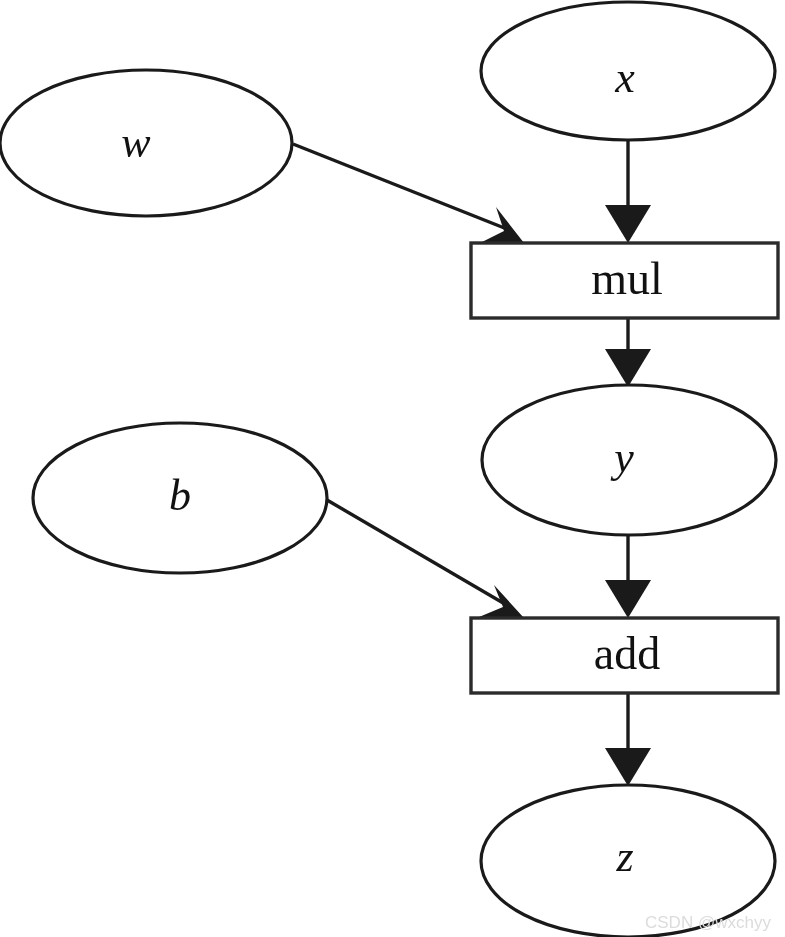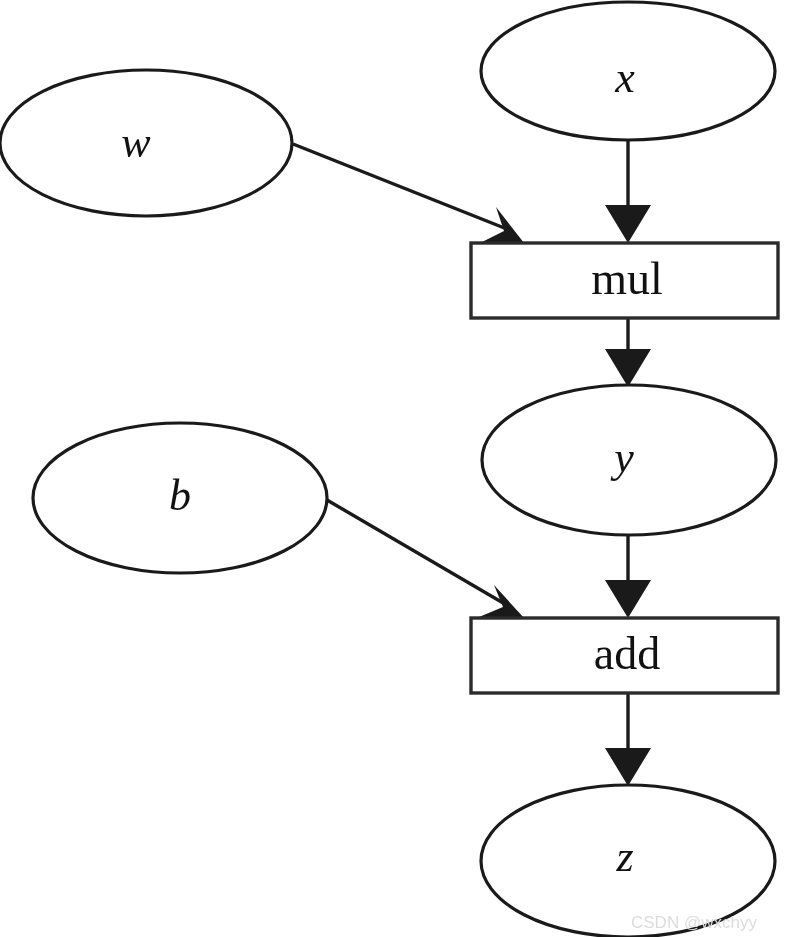--- a/index.html
+++ b/index.html
@@ -144,15 +144,15 @@
       <text class="op-label" x="627" y="658">add</text>
     </g>
 
     <g>
       <ellipse class="node-ellipse" cx="628" cy="861" rx="147" ry="76"></ellipse>
       <text class="var-label" x="625" y="861">z</text>
     </g>
 
   </svg>
 
-  <div class="watermark-sub" style="left:631px; top:913px;">CSDN @wxchyy</div>
+  <div class="watermark-sub" style="left:645px; top:913px;">CSDN @wxchyy</div>
 
 </div>
 
 </body></html>

